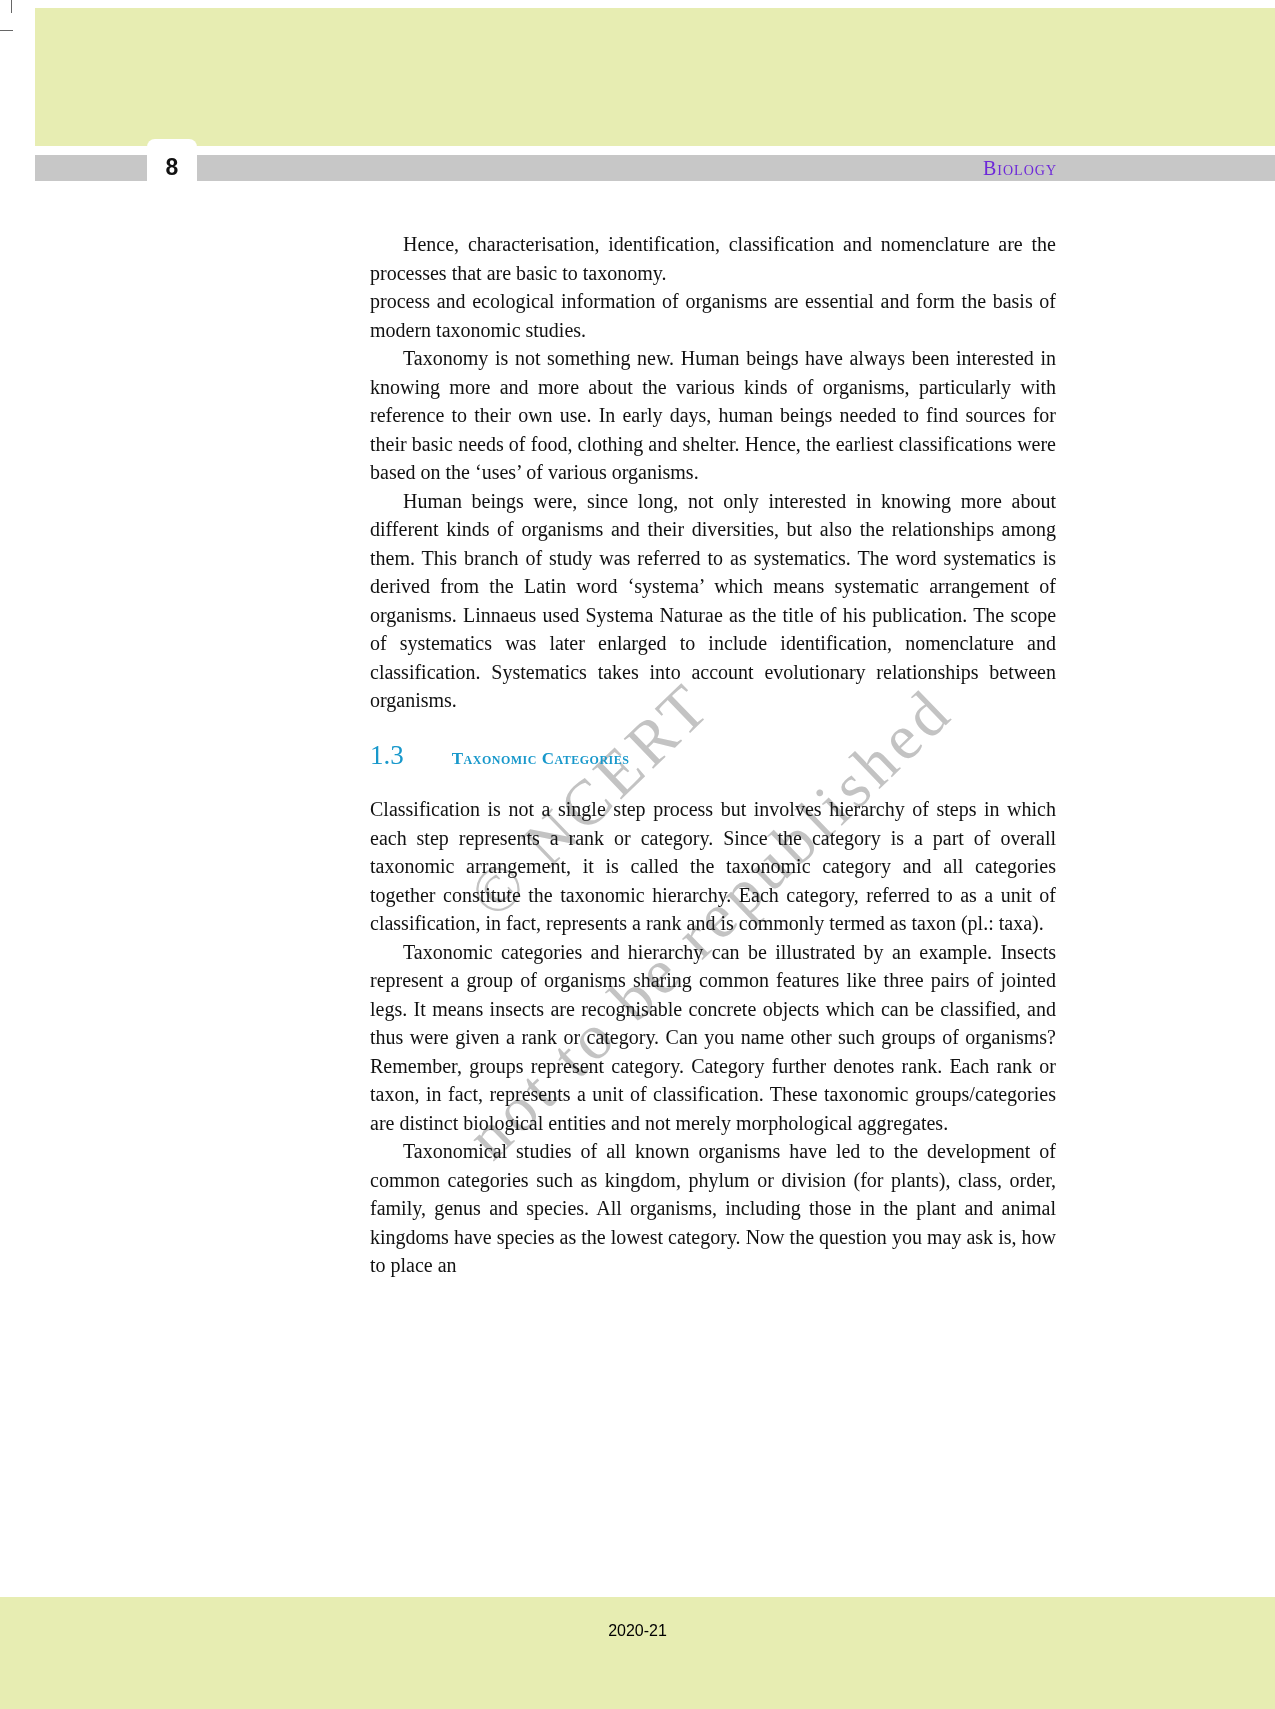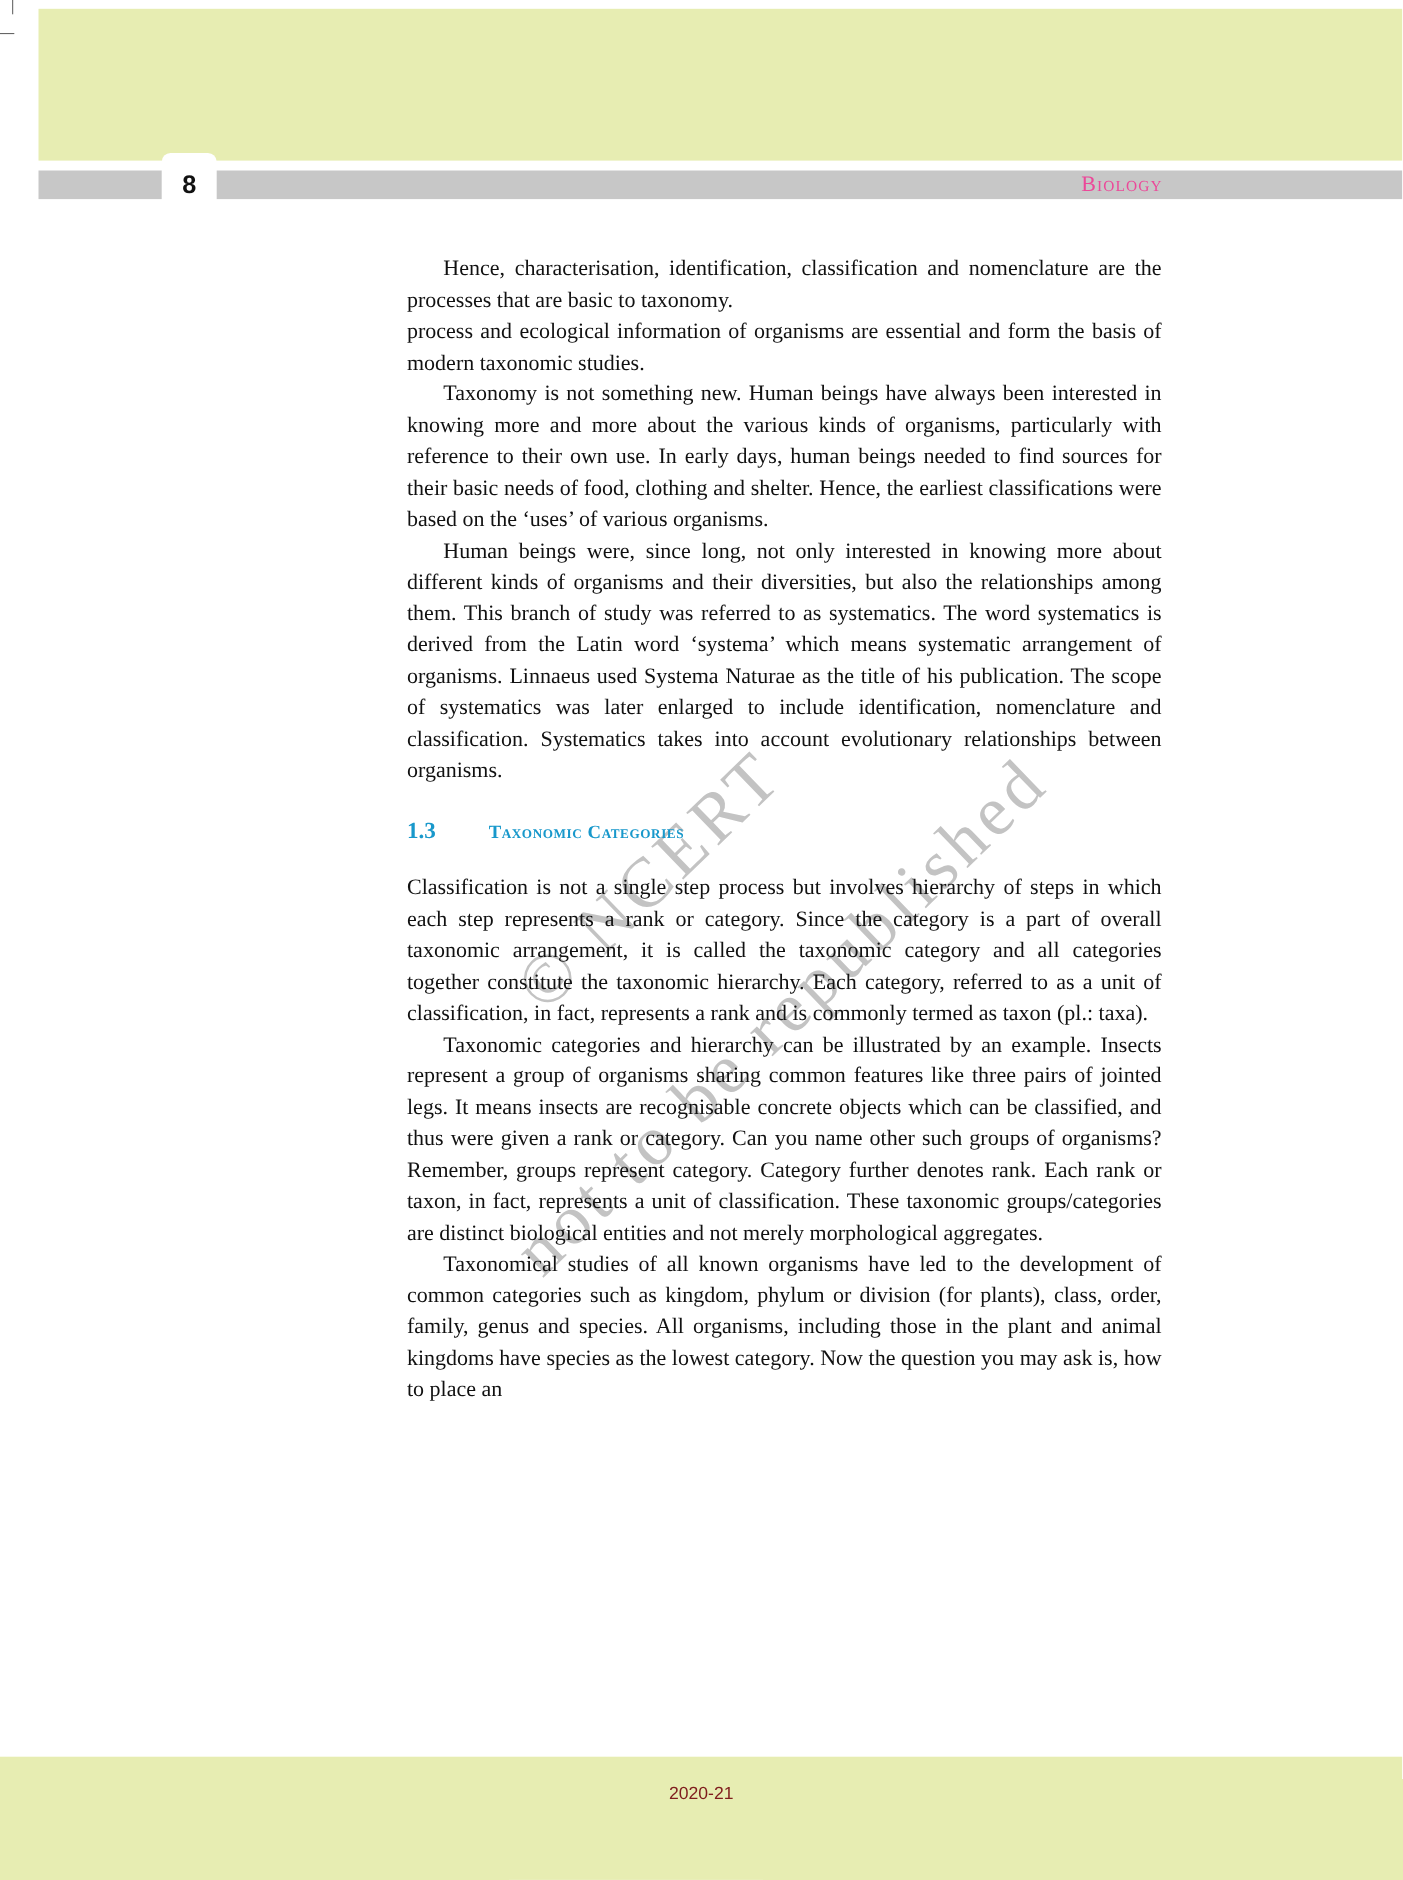--- a/index.html
+++ b/index.html
@@ -39,21 +39,21 @@
     font-weight:bold; font-size:23px;
     font-family:"Liberation Sans", sans-serif;
     z-index:2;
   }
   .book-title{
     position:absolute;
     top:155px; right:218px; height:26px; line-height:26px;
     font-variant:small-caps;
     font-size:20px;
     letter-spacing:1px;
-    color:#ec4899;
+    color:#6d28d9;
     z-index:2;
   }
   .watermark{
     position:absolute;
     left:170px; top:690px; width:960px;
     transform:rotate(-44deg);
     text-align:center;
     color:#c3c3c3;
     z-index:0;
     font-size:64px;
@@ -74,36 +74,36 @@
   .b{font-weight:normal;}
   .i{}
   .section-heading{
     margin:26px 0 22px 0;
     color:#1898cb;
     display:flex;
     gap:48px;
     align-items:baseline;
   }
   .section-number{
-    font-weight:bold;
-    font-size:21px;
+    font-weight:normal;
+    font-size:27px;
   }
   .section-title{
     font-weight:bold;
     font-variant:small-caps;
     font-size:17px;
     letter-spacing:0.5px;
   }
   .footer-year{
     position:absolute;
     top:1622px; left:0; width:100%;
     text-align:center;
     font-size:16px;
     font-family:"Liberation Sans", sans-serif;
-    color:#7f1d1d;
+    color:#000000;
     z-index:2;
   }
 </style>
 </head>
 <body>
 
 <div class="page">
 
   <div class="band-top"></div>
   <div class="crop-v"></div>

